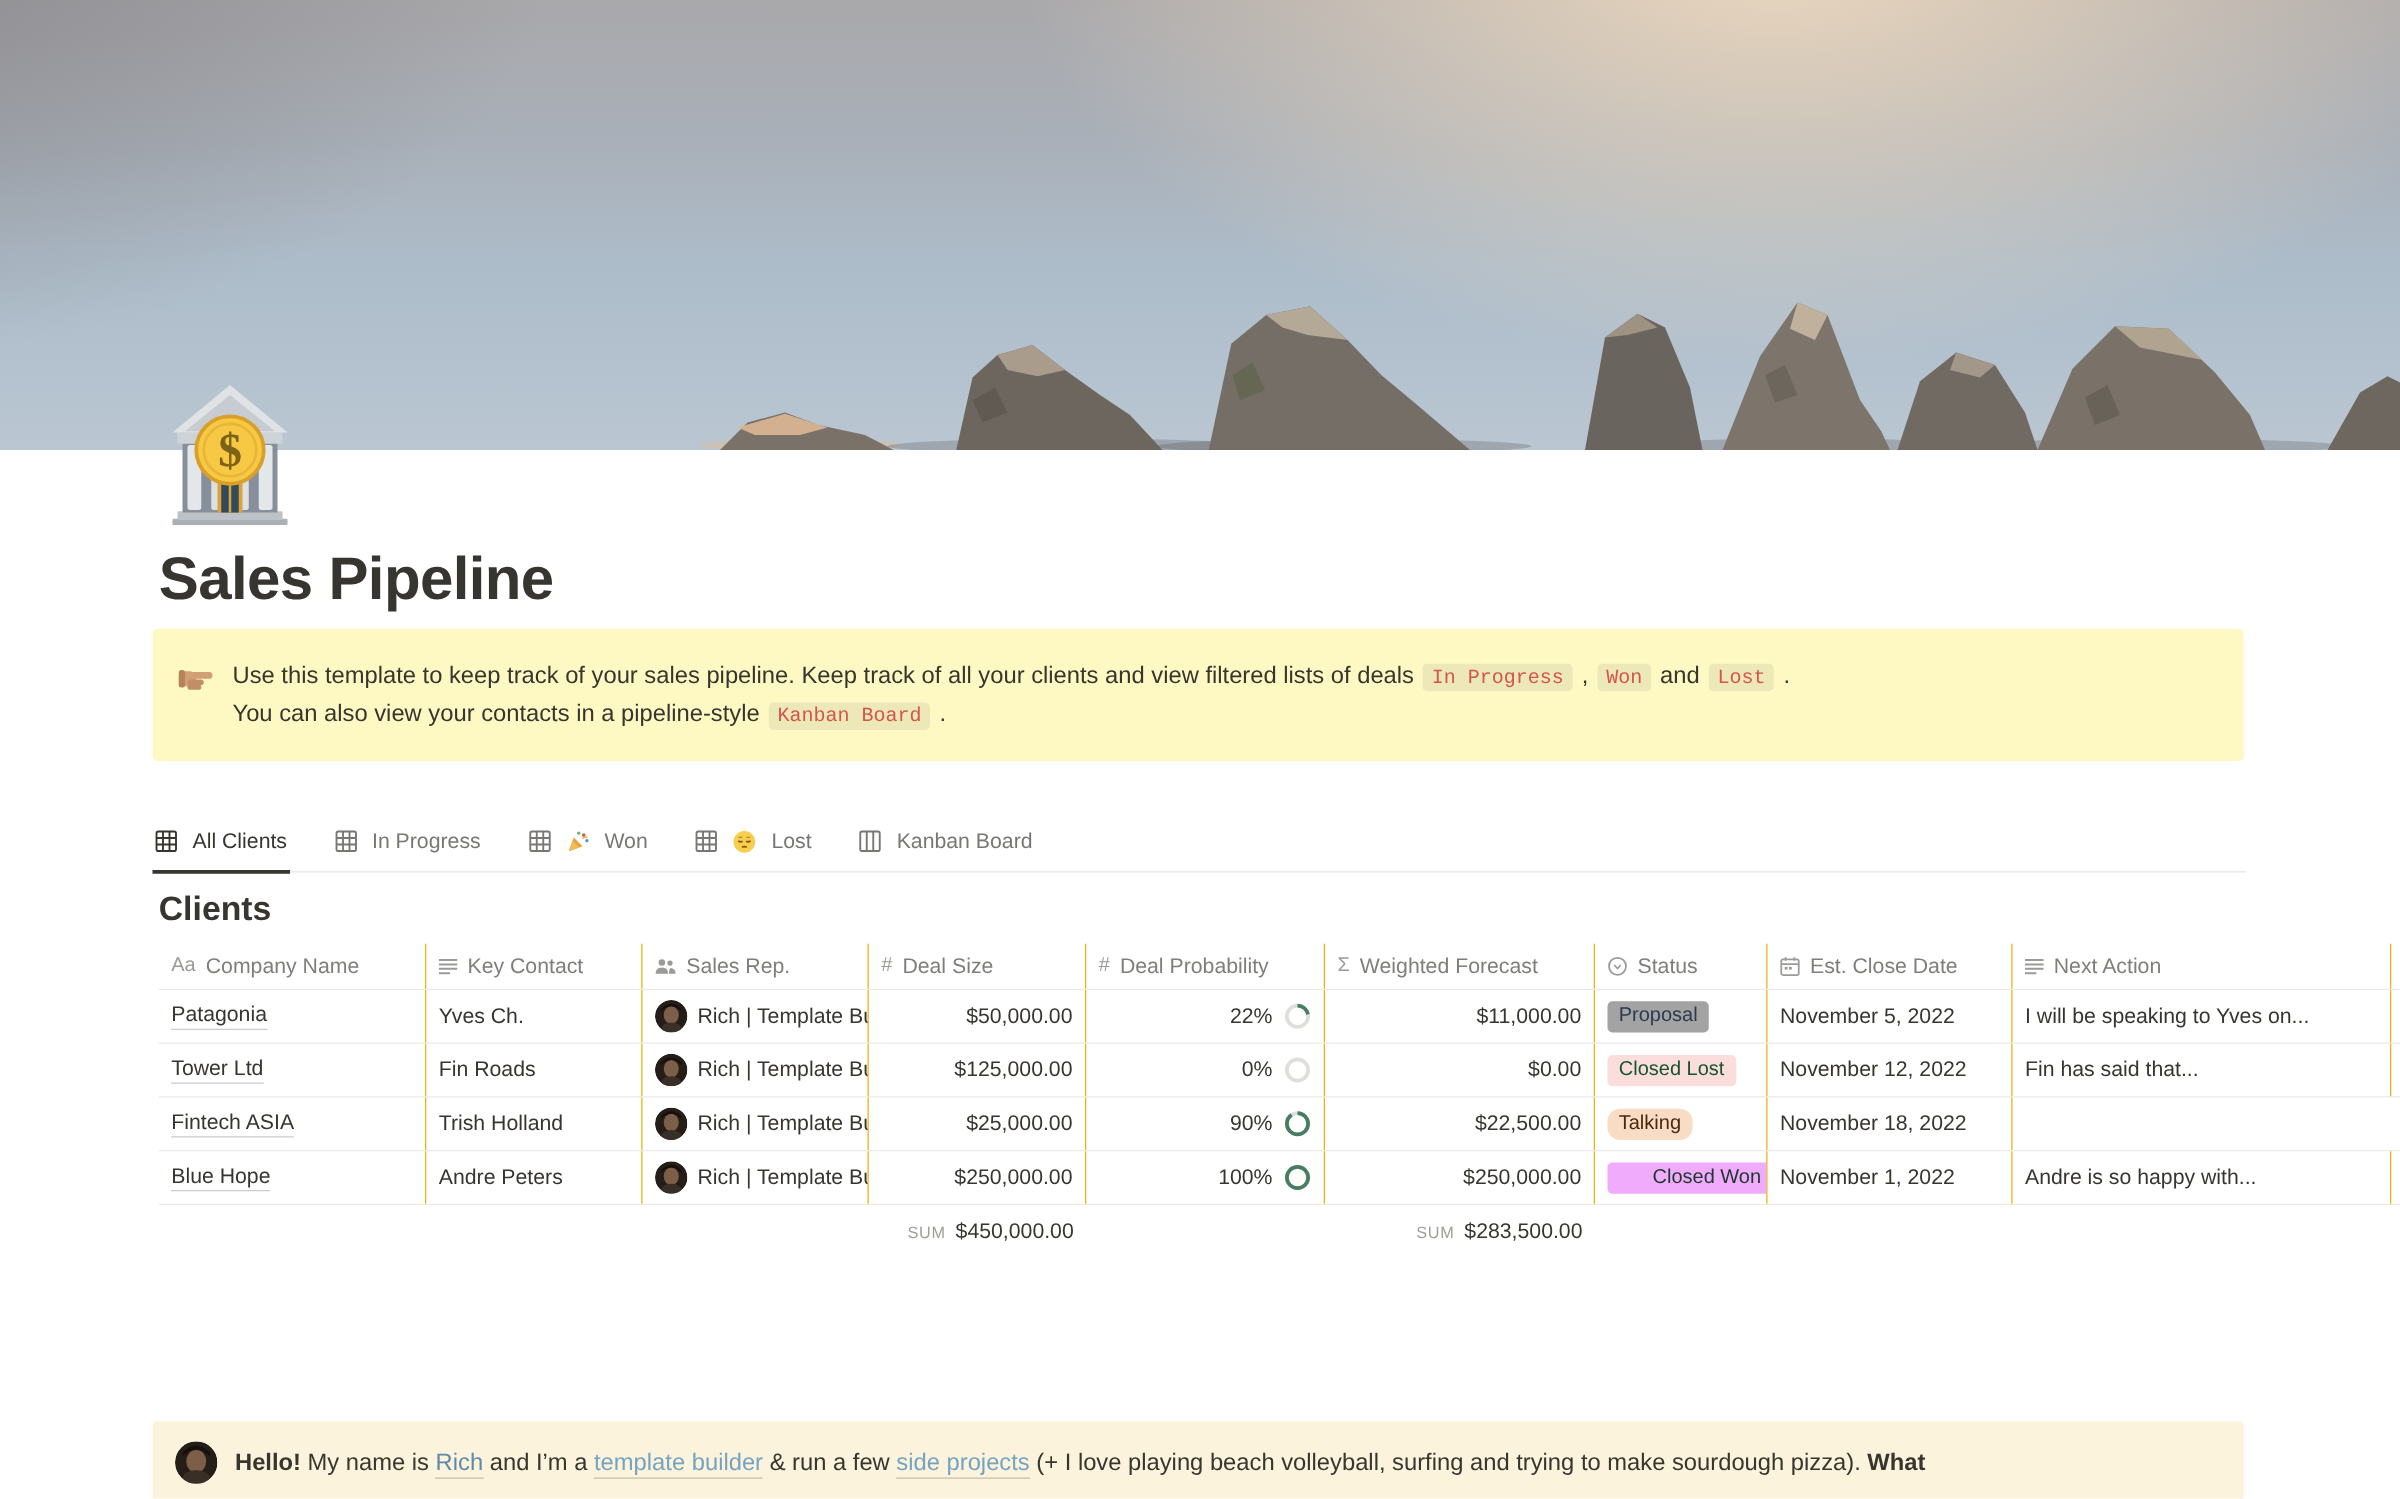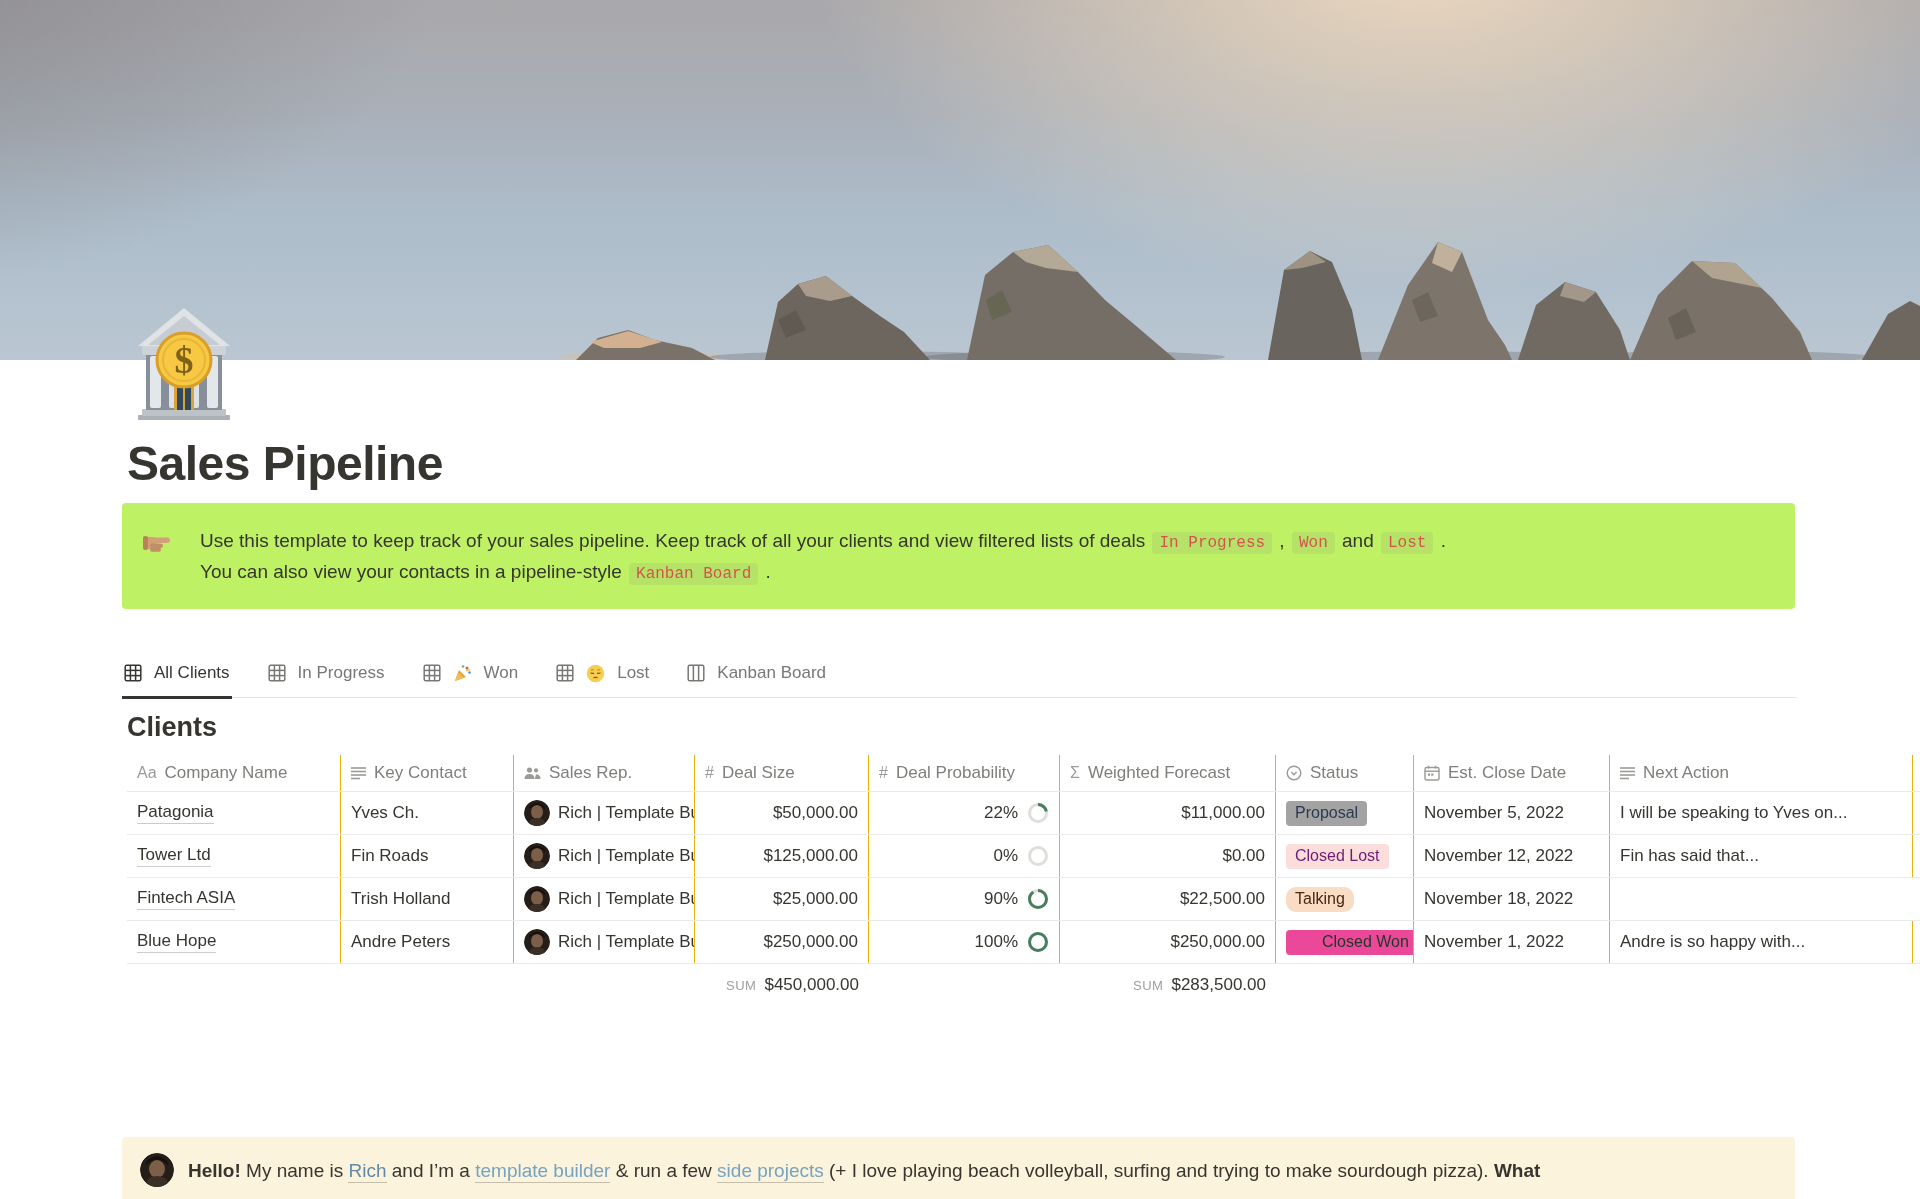--- a/index.html
+++ b/index.html
@@ -19,22 +19,22 @@
   .cover svg { position:absolute; left:0; top:0; }
   
   .page-icon { position:absolute; left:128px; top:302px; width:112px; height:120px; z-index:5; }
   
   .title {
     margin:75px 0 0 127px; font-size:48px; font-weight:700; letter-spacing:-0.5px;
     color:#37352f; line-height:1.2; width:1600px;
   }
   
   .callout {
-    margin:10px 0 0 122px; width:1673px; min-height:104px; background:#bef264;
-    border-radius:4px; padding:22px 22px 22px 20px; display:flex; gap:28px; align-items:flex-start;
+    margin:10px 0 0 122px; width:1673px; min-height:104px; background:#fef9c3;
+    border-radius:4px; padding:22px 22px 22px 20px; display:flex; gap:14px; align-items:flex-start;
   }
   .callout .c-icon { flex:0 0 30px; margin-top:3px; }
   .callout .c-text { font-size:19px; line-height:1.65; color:#37352f; }
   .seg-code {
     font-family:"Liberation Mono", monospace; font-size:16px; color:#d3554e;
     background:rgba(135,131,120,0.15); padding:2px 7px; border-radius:4px; margin:0 2px;
   }
   .seg-bold { font-weight:700; }
   .seg-link { color:#76a3c2; border-bottom:1px solid rgba(55,53,47,0.28); padding-bottom:1px; cursor:pointer; }
   .seg-glink { color:#5f8ba8; border-bottom:1px solid rgba(55,53,47,0.28); padding-bottom:1px; cursor:pointer; }
@@ -68,23 +68,23 @@
   .company { font-weight:500; }
   .company span { border-bottom:1.5px solid rgba(55,53,47,0.25); padding-bottom:1px; cursor:pointer; }
   .rep { gap:8px; }
   .avatar { flex:0 0 26px; width:26px; height:26px; border-radius:50%; overflow:hidden; }
   .prob { justify-content:flex-end; gap:9px; }
   .ring { flex:0 0 22px; }
   .ring-track { fill:none; stroke:#dfdedb; stroke-width:3; }
   .ring-fill { fill:none; stroke:#477e60; stroke-width:3; stroke-linecap:butt; transform:rotate(-90deg); transform-origin:11px 11px; }
   .tag { font-size:16px; padding:2px 9px; border-radius:4px; line-height:1.3; }
   .tag[data-tagcolor="blue"]   { background:#a3a3a3; color:#2b3a52; }
-  .tag[data-tagcolor="red"]    { background:#fbdedb; color:#701a75; }
+  .tag[data-tagcolor="red"]    { background:#fbdedb; color:#14532d; }
   .tag[data-tagcolor="orange"] { background:#f8dcc3; color:#49290e;border-radius:10px; }
-  .tag[data-tagcolor="green"]  { background:#ec4899; color:#1c3829;padding-left:36px; }
+  .tag[data-tagcolor="green"]  { background:#f0abfc; color:#1c3829;padding-left:36px; }
   .sumrow { height:42px;text-align:center; }
   .sumcell { display:flex; align-items:center; justify-content:flex-end; gap:8px; padding:0 10px; }
   .sum-label { font-size:13px; color:#9f9e9b; letter-spacing:0.5px; text-transform:uppercase; }
   .sum-value { font-size:17px; color:#37352f; }
   
   .footer-callout {
     margin:131px 0 0 122px; width:1673px; height:140px; background:#fbf3db;
     border-radius:4px; padding:14px 22px 14px 18px; display:flex; gap:14px; align-items:flex-start;
   }
   .footer-callout .f-avatar { flex:0 0 34px; width:34px; height:34px; border-radius:50%; overflow:hidden; margin-top:2px; }

